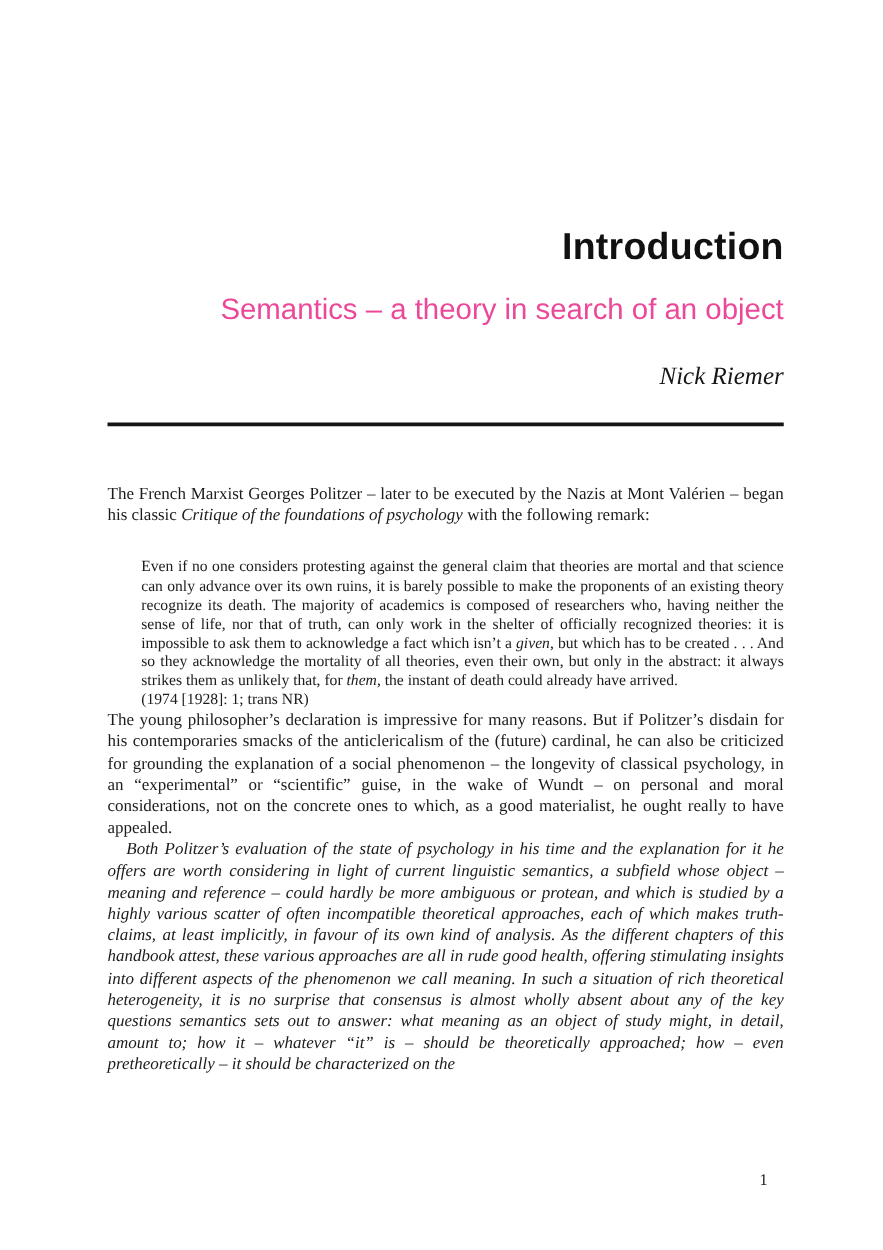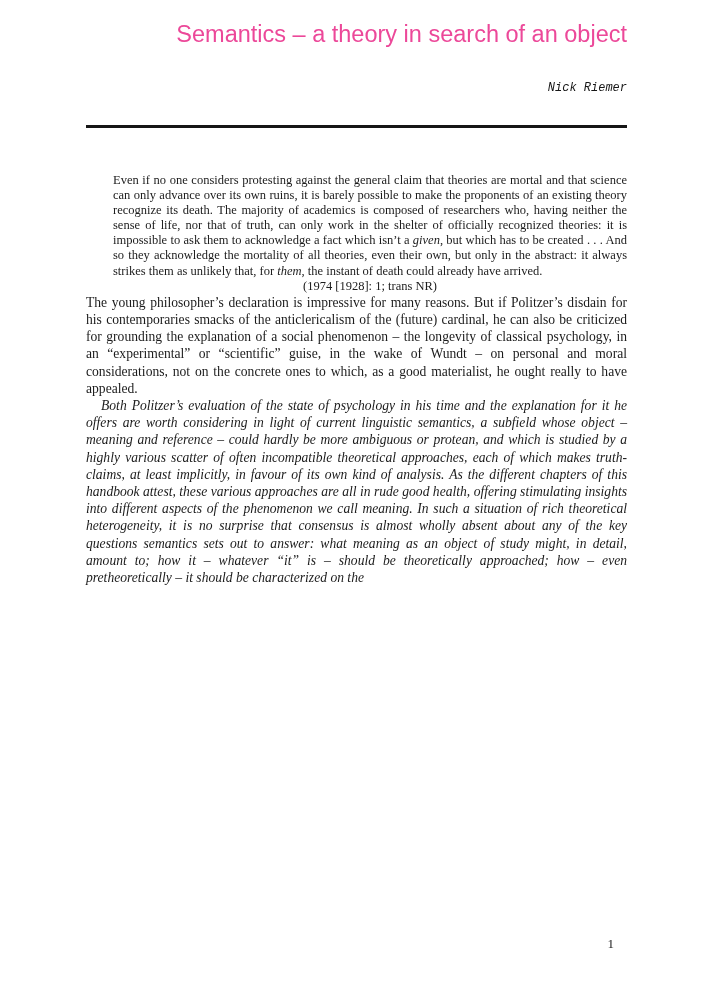--- a/index.html
+++ b/index.html
@@ -32,23 +32,23 @@
   .chapter-subtitle {
     margin: 21px 0 0 0;
     font-family: "Liberation Sans", sans-serif;
     font-weight: 500;
     font-size: 23.5px;
     line-height: 27px;
     color: #ec4899;
   }
   .author-name {
     margin: 31px 0 0 0;
-    font-family: Liberation Mono, monospace;
+    font-family: Liberation Serif, serif;
     font-style: italic;
-    font-size: 12px;
+    font-size: 20px;
     line-height: 19px;
     color: #161616;
   }
   .header-rule {
     margin-top: 27px;
     height: 0;
     border: none;
     border-top: 3px solid #161616;
     width: 100%;
   }
@@ -60,21 +60,21 @@
   }
   p { margin: 0; }
   .opening-paragraph { }
   .block-quote {
     margin: 26px 0 0 27px;
     font-size: 12.5px;
     line-height: 15.1px;
     text-align: justify;
   }
   .quote-attribution {
-    text-align: center;
+    text-align: left;
     font-size: 12.5px;
     line-height: 15.1px;
     margin: 0;
   }
   .after-quote { }
   .indent-first { text-indent: 15px; font-style: italic; }
   .italic { font-style: italic; }
   .page-number {
     position: absolute;
     right: 93px;
@@ -83,27 +83,29 @@
     color: #222;
   }
 </style>
 </head>
 <body>
 
 <div class="page">
   <div class="column">
 
     <div class="doc-header">
+      <h1 class="chapter-title">Introduction</h1>
       <h2 class="chapter-subtitle">Semantics – a theory in search of an object</h2>
       <div class="author-name">Nick Riemer</div>
       <hr class="header-rule">
     </div>
 
     <div class="body-text">
 
+      <p class="opening-paragraph"><span>The French Marxist Georges Politzer – later to be executed by the Nazis at Mont Valérien – began his classic </span><span class="italic">Critique of the foundations of psychology</span><span> with the following remark:</span></p>
 
       <blockquote class="block-quote"><span>Even if no one considers protesting against the general claim that theories are mortal and that science can only advance over its own ruins, it is barely possible to make the proponents of an existing theory recognize its death. The majority of academics is composed of researchers who, having neither the sense of life, nor that of truth, can only work in the shelter of officially recognized theories: it is impossible to ask them to acknowledge a fact which isn’t a </span><span class="italic">given</span><span>, but which has to be created . . . And so they acknowledge the mortality of all theories, even their own, but only in the abstract: it always strikes them as unlikely that, for </span><span class="italic">them</span><span>, the instant of death could already have arrived.</span>
         <div class="quote-attribution">(1974 [1928]: 1; trans NR)</div>
       </blockquote>
 
       <p class="after-quote">The young philosopher’s declaration is impressive for many reasons. But if Politzer’s disdain for his contemporaries smacks of the anticlericalism of the (future) cardinal, he can also be criticized for grounding the explanation of a social phenomenon – the longevity of classical psychology, in an “experimental” or “scientific” guise, in the wake of Wundt – on personal and moral considerations, not on the concrete ones to which, as a good materialist, he ought really to have appealed.</p>
 
       <p class="indent-first">Both Politzer’s evaluation of the state of psychology in his time and the explanation for it he offers are worth considering in light of current linguistic semantics, a subfield whose object – meaning and reference – could hardly be more ambiguous or protean, and which is studied by a highly various scatter of often incompatible theoretical approaches, each of which makes truth-claims, at least implicitly, in favour of its own kind of analysis. As the different chapters of this handbook attest, these various approaches are all in rude good health, offering stimulating insights into different aspects of the phenomenon we call meaning. In such a situation of rich theoretical heterogeneity, it is no surprise that consensus is almost wholly absent about any of the key questions semantics sets out to answer: what meaning as an object of study might, in detail, amount to; how it – whatever “it” is – should be theoretically approached; how – even pretheoretically – it should be characterized on the</p>
 
     </div>

